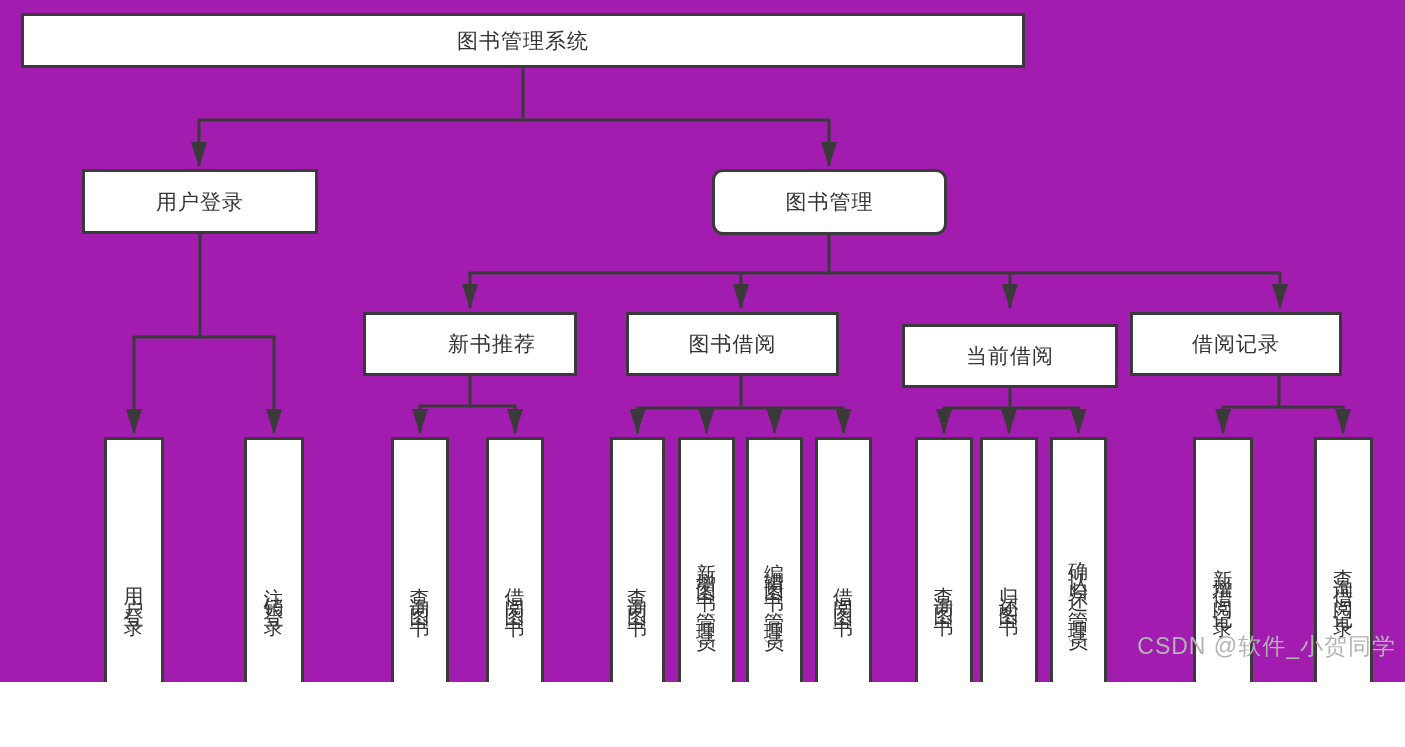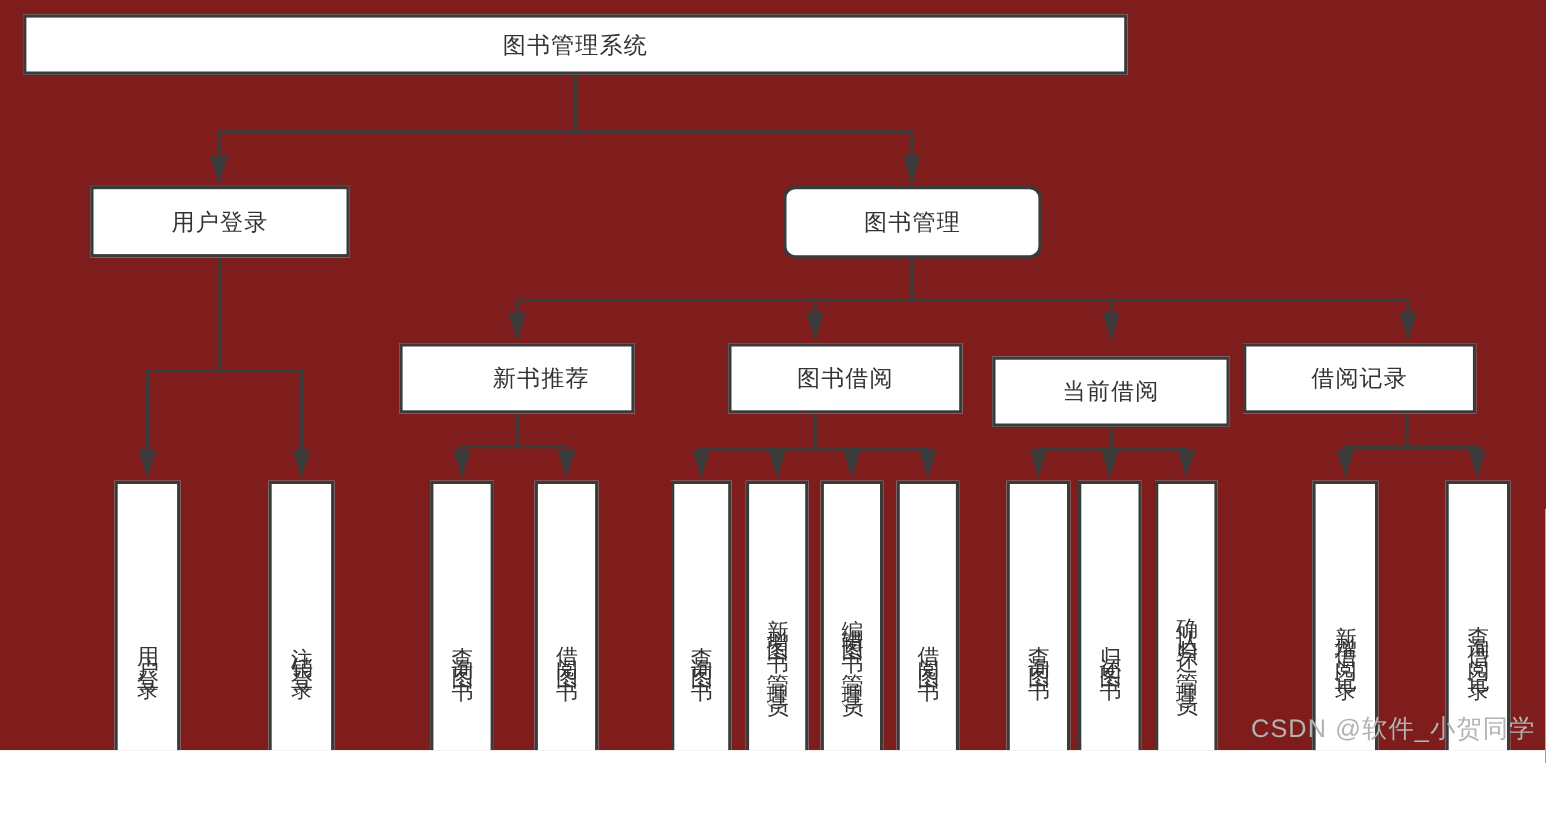--- a/index.html
+++ b/index.html
@@ -1,20 +1,20 @@
 <!DOCTYPE html>
 <html><head>
 <meta charset="utf-8">
 <style>
   html, body { margin: 0; padding: 0; background: #ffffff; }
   .stage {
     position: relative;
     width: 1405px;
     height: 682px;
-    background: #7f1d1d;
+    background: #a21caf;
     font-family: "Liberation Sans", "DejaVu Sans", sans-serif;
     overflow: hidden;
   }
   .connectors {
     position: absolute;
     left: 0; top: 0;
     width: 1405px; height: 747px;
   }
   .node {
     position: absolute;
@@ -31,21 +31,21 @@
   .leaf {
     writing-mode: vertical-rl;
     font-size: 20px;
     letter-spacing: 10px;
     line-height: 1;
   }
   .leaf .lbl { padding-top: 10px; }
   .watermark {
     position: absolute;
     right: 9px;
-    bottom: 4px;
+    bottom: 20px;
     font-size: 23px;
     color: #b3b3b3;
     letter-spacing: 1px;
     white-space: nowrap;
   }
 </style>
 </head>
 <body>
 
 <div class="stage">
@@ -107,21 +107,21 @@
   <div class="node" style="left:82px; top:169px; width:236px; height:65px;">
     <span class="lbl">用户登录</span>
   </div>
   <div class="node" style="left:712px; top:169px; width:235px; height:66px;border-radius:11px;">
     <span class="lbl">图书管理</span>
   </div>
 
   <div class="node" style="left:363px; top:312px; width:214px; height:64px;padding-left:44px;">
     <span class="lbl">新书推荐</span>
   </div>
-  <div class="node" style="left:662px; top:312px; width:213px; height:64px;font-family:Liberation Serif, serif;">
+  <div class="node" style="left:626px; top:312px; width:213px; height:64px;font-family:Liberation Serif, serif;">
     <span class="lbl">图书借阅</span>
   </div>
   <div class="node" style="left:902px; top:324px; width:216px; height:64px;">
     <span class="lbl">当前借阅</span>
   </div>
   <div class="node" style="left:1130px; top:312px; width:212px; height:64px;">
     <span class="lbl">借阅记录</span>
   </div>
 
   <div class="node leaf" style="left:104px; top:437px; width:60px; height:299px;">

